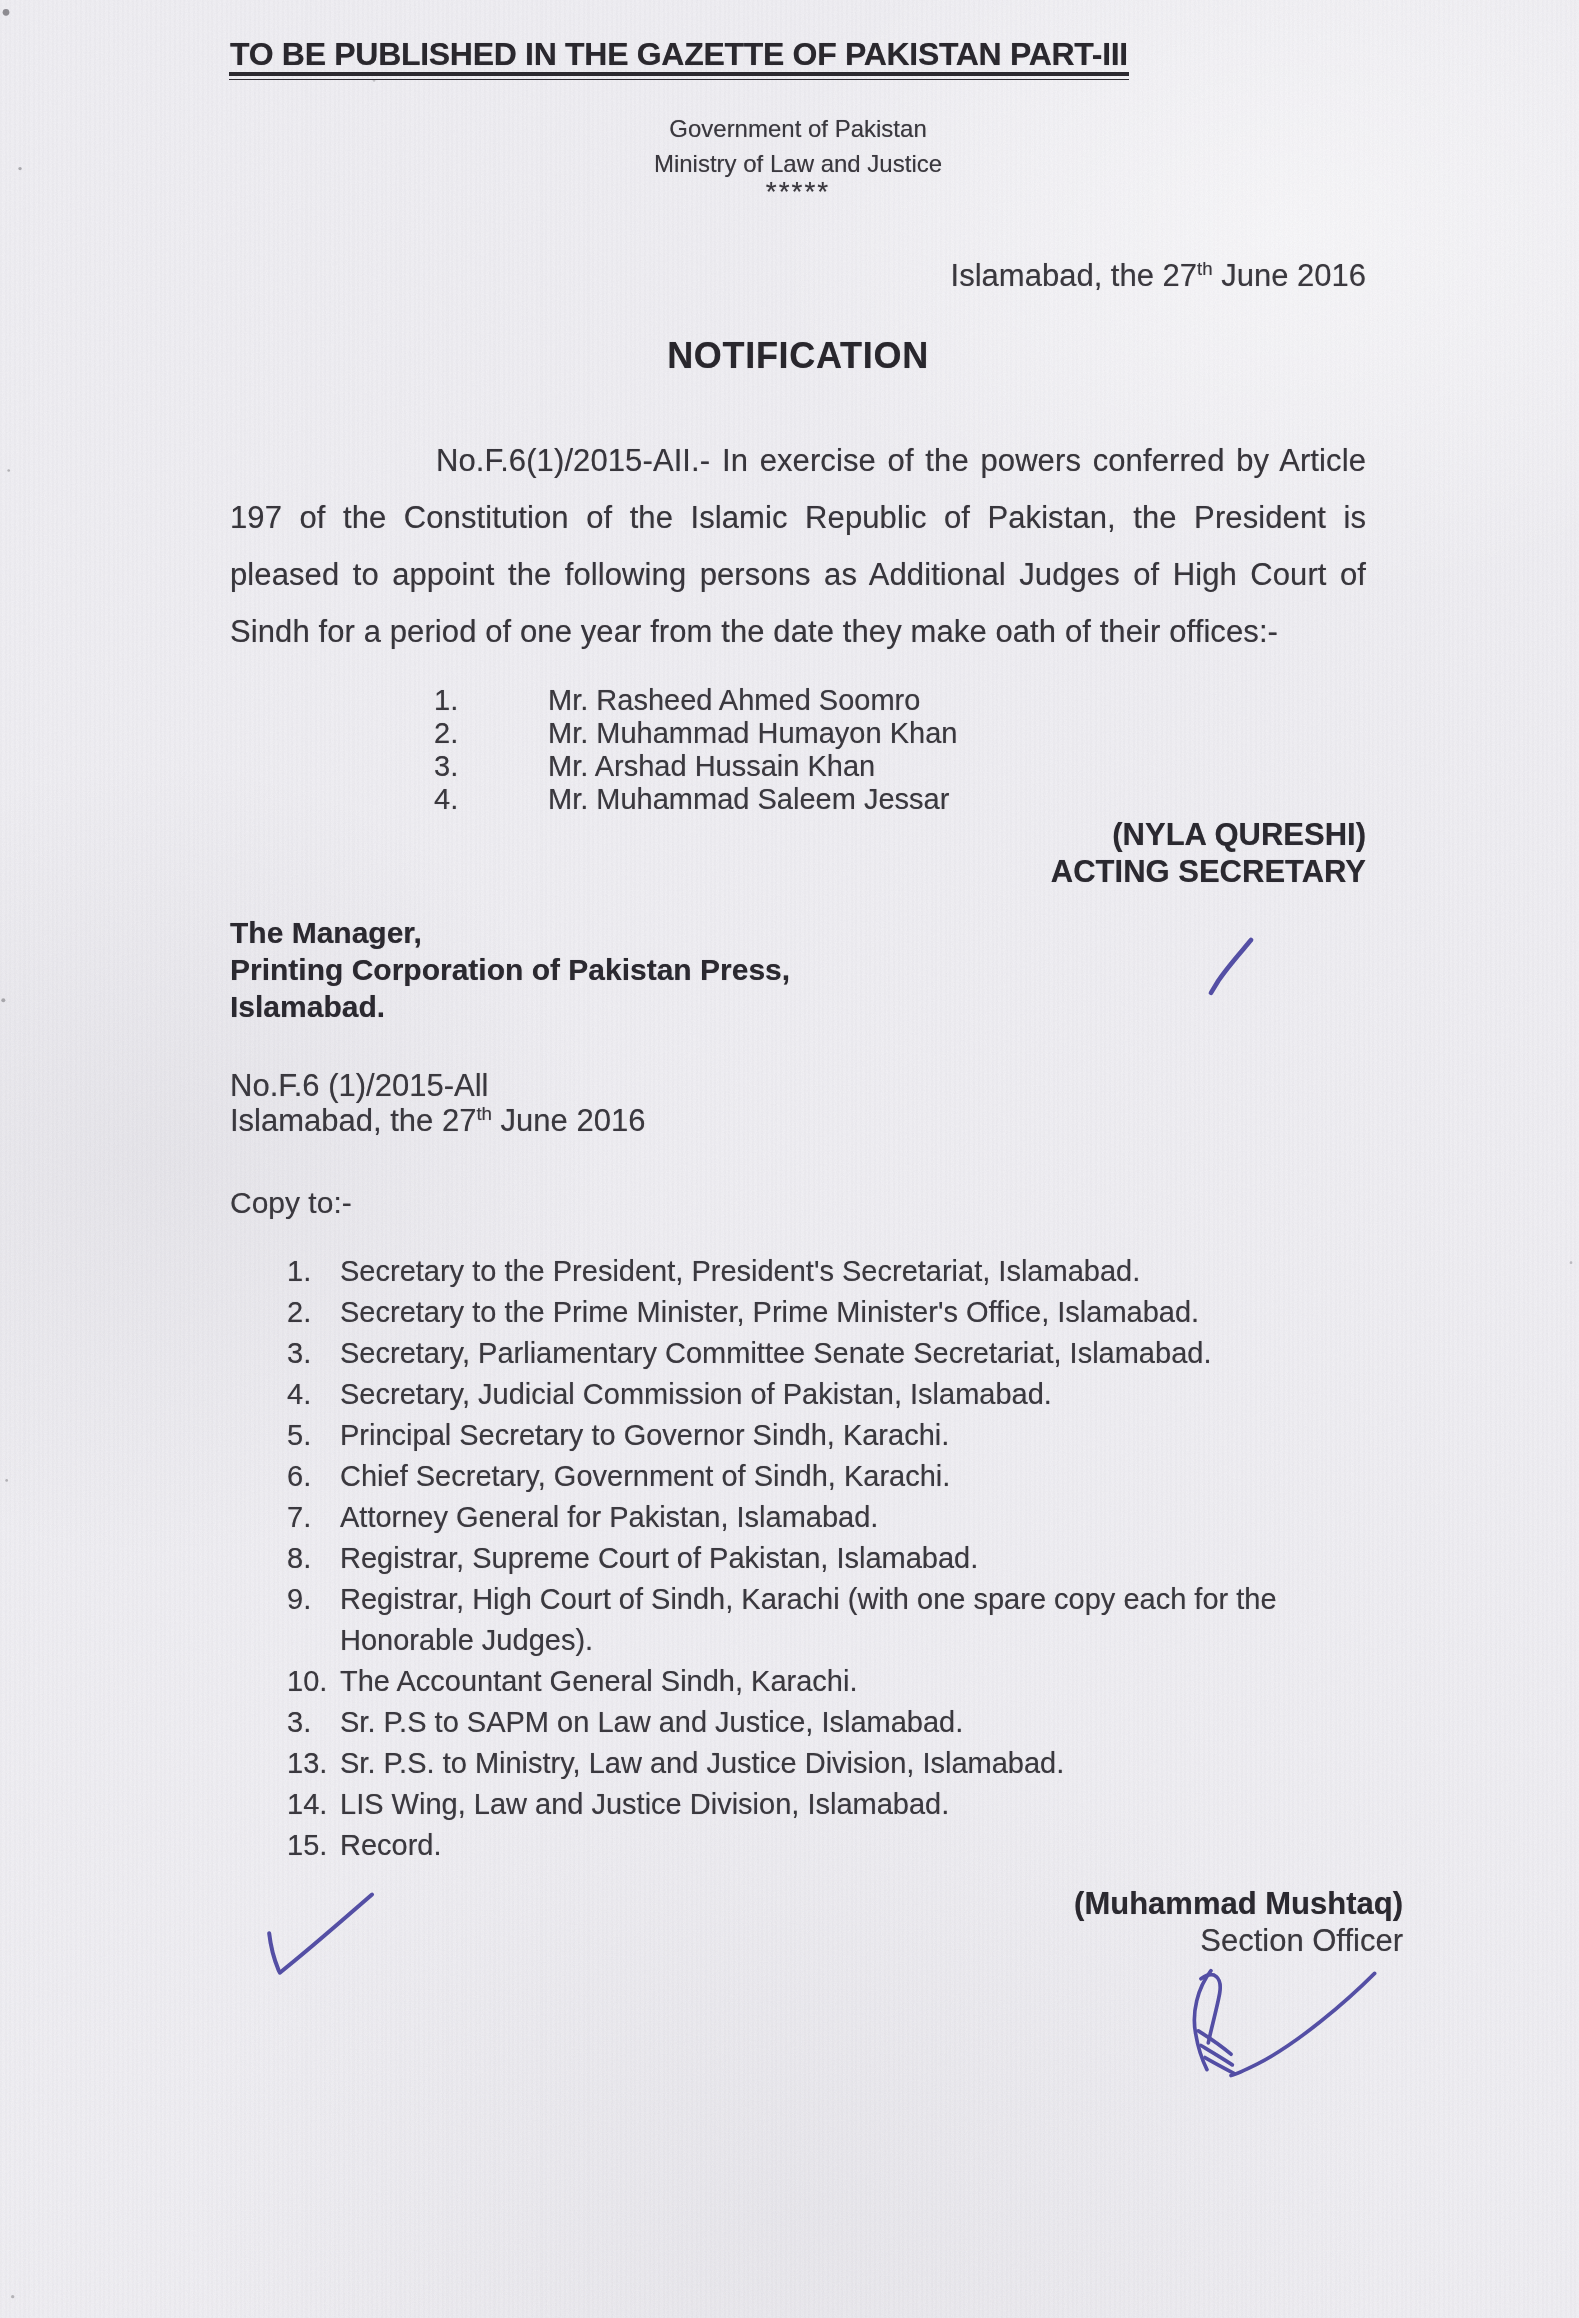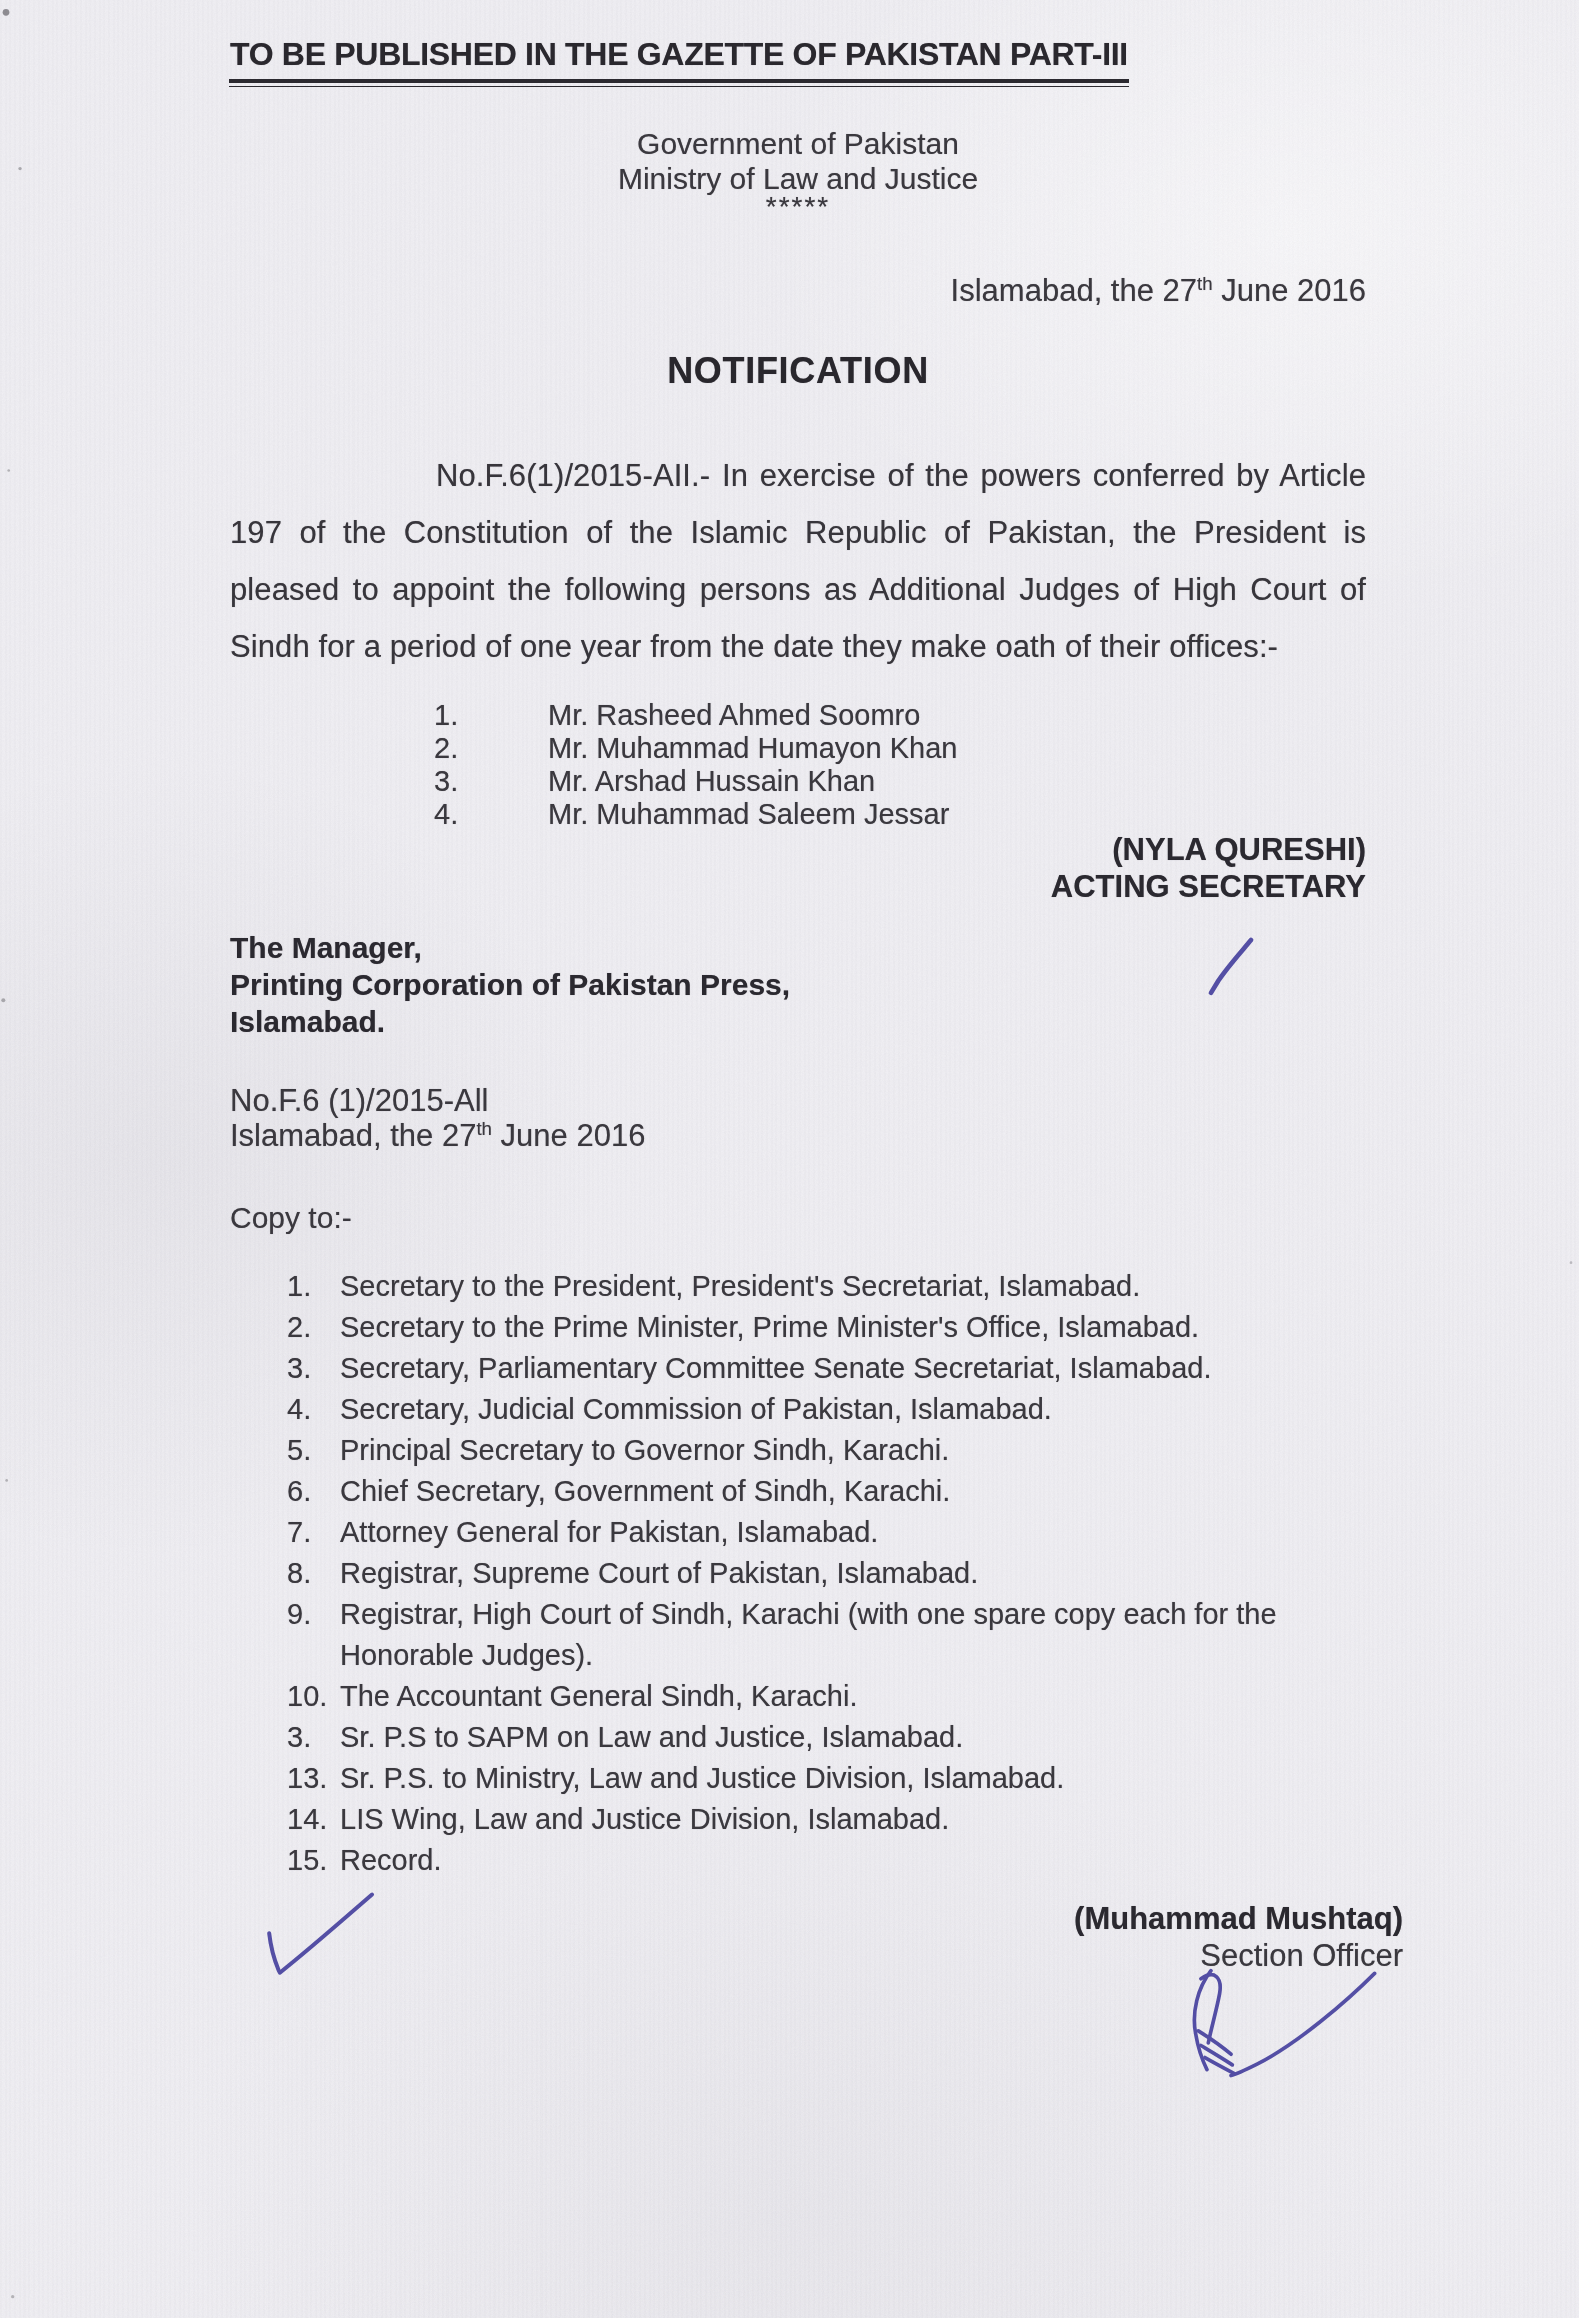--- a/index.html
+++ b/index.html
@@ -19,26 +19,26 @@
       repeating-linear-gradient(90deg, rgba(96,93,106,.018) 0 2px, rgba(255,255,255,.02) 2px 4.7px);
     color:#3b393f;
     text-shadow:0 0 0.7px rgba(58,56,63,.55);
   }
   .content{position:absolute;left:230px;top:0;width:1136px;z-index:1;}
 
   .banner-wrap{padding-top:37px;}
   .banner{
     display:inline-block;position:relative;
     font-weight:700;font-size:32px;line-height:1.1;letter-spacing:-0.3px;
-    color:#2a282e;padding-bottom:15px;
+    color:#2a282e;padding-bottom:8px;
   }
   .banner::after{content:"";position:absolute;left:-1.3px;right:-1.3px;bottom:4.7px;height:3.3px;background:#2c2a30;}
   .banner::before{content:"";position:absolute;left:-1.3px;right:-1.3px;bottom:0;height:1.3px;background:#2c2a30;}
 
-  .org{margin-top:39px;text-align:center;font-size:30px;line-height:35px;}
+  .org{margin-top:31px;text-align:center;font-size:24px;line-height:35px;}
   .stars{text-align:center;font-size:28px;line-height:20px;letter-spacing:2px;margin-top:1.3px;}
 
   .date-line{font-size:31px;line-height:35px;white-space:nowrap;}
   .date-top{margin-top:56px;text-align:right;}
   sup{font-size:60%;vertical-align:super;line-height:0;}
 
   .notif-title{margin-top:43px;text-align:center;font-weight:700;font-size:36px;line-height:39px;letter-spacing:0.7px;color:#29272d;}
 
   .para{
     margin-top:57px;font-size:31px;line-height:57px;

